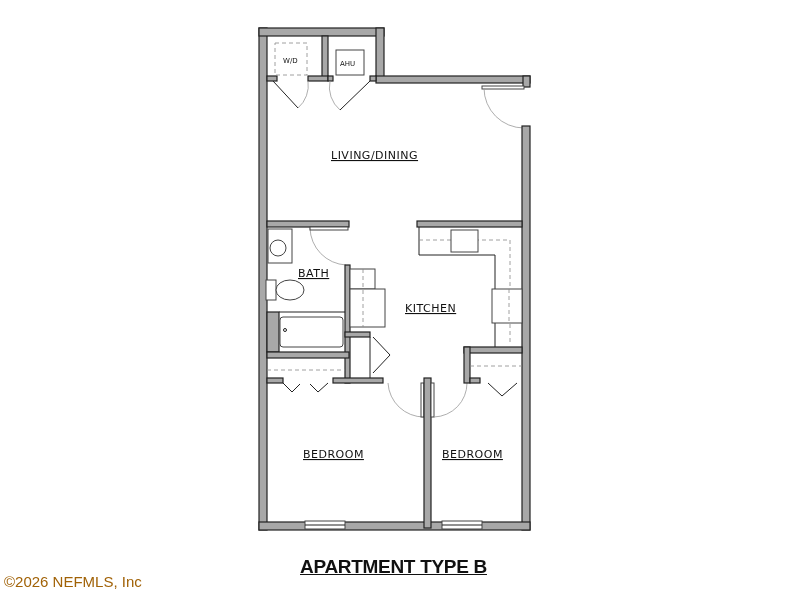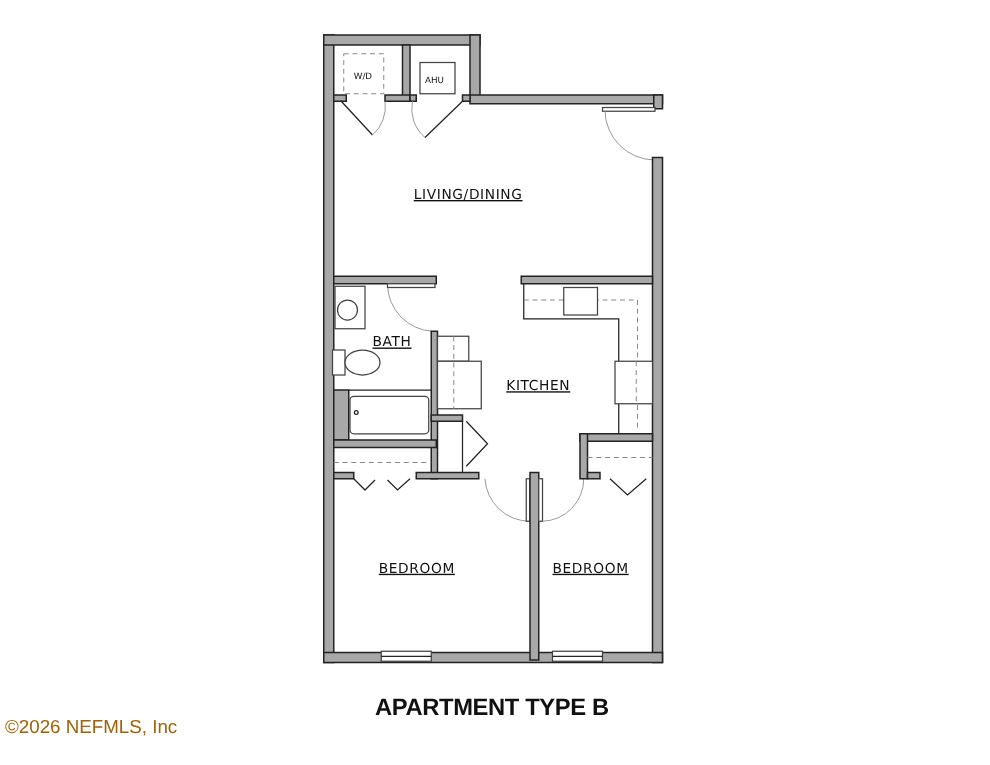--- a/index.html
+++ b/index.html
@@ -5,21 +5,21 @@
   html, body { margin:0; padding:0; background:#ffffff; }
   body { width:792px; height:612px; position:relative; overflow:hidden; font-family:"DejaVu Sans", sans-serif; }
   svg { position:absolute; left:0; top:0; }
   .wall { fill:#a8a8a8; stroke:#222; stroke-width:1.2; }
   .thin { fill:none; stroke:#222; stroke-width:1; }
   .arc { fill:none; stroke:#999; stroke-width:0.8; }
   .dash { fill:none; stroke:#888; stroke-width:0.8; stroke-dasharray:4 3; }
   .fixture { fill:#fff; stroke:#444; stroke-width:1; }
   .room-label { font-family:"DejaVu Sans", sans-serif; font-size:11px; fill:#111; text-decoration:underline; letter-spacing:0.5px; }
   .small-label { font-family:"DejaVu Sans", sans-serif; font-size:7px; fill:#111; }
-  .title { position:absolute; left:300px; top:556px; font-family:"Liberation Sans", sans-serif; font-weight:bold; font-size:19px; color:#111; letter-spacing:-0.3px; }
+  .title { position:absolute; left:300px; top:556px; font-family:"Liberation Sans", sans-serif; font-weight:bold; font-size:19px; color:#111; text-decoration:underline; letter-spacing:-0.3px; }
   .copyright { position:absolute; left:4px; top:573px; font-family:"Liberation Sans", sans-serif; font-size:15px; color:#a16207; }
 </style>
 </head>
 <body>
 
 <svg width="792" height="612" viewBox="0 0 792 612">
 
   <rect class="wall" x="259" y="28" width="8" height="502"></rect>
 
   <rect class="wall" x="259" y="28" width="125" height="8"></rect>

